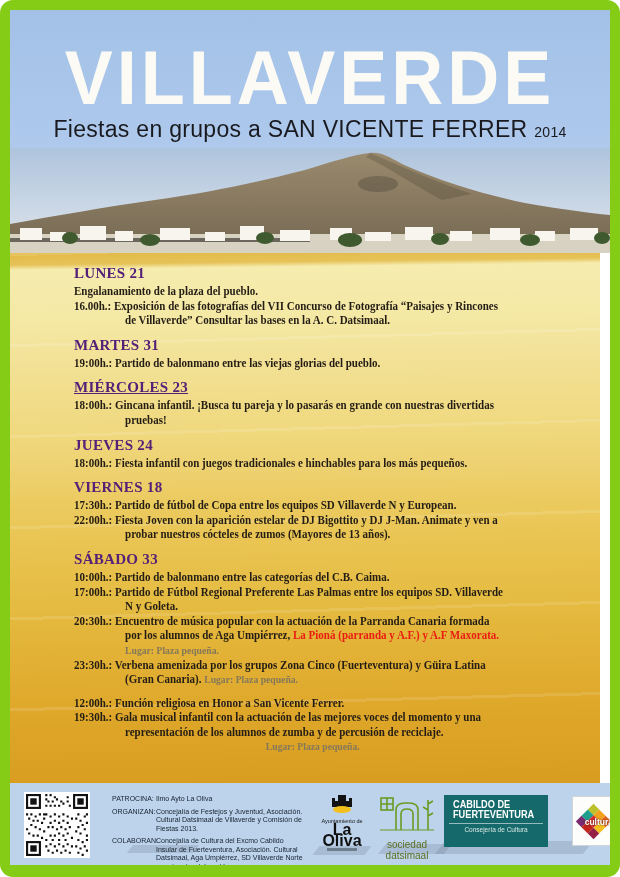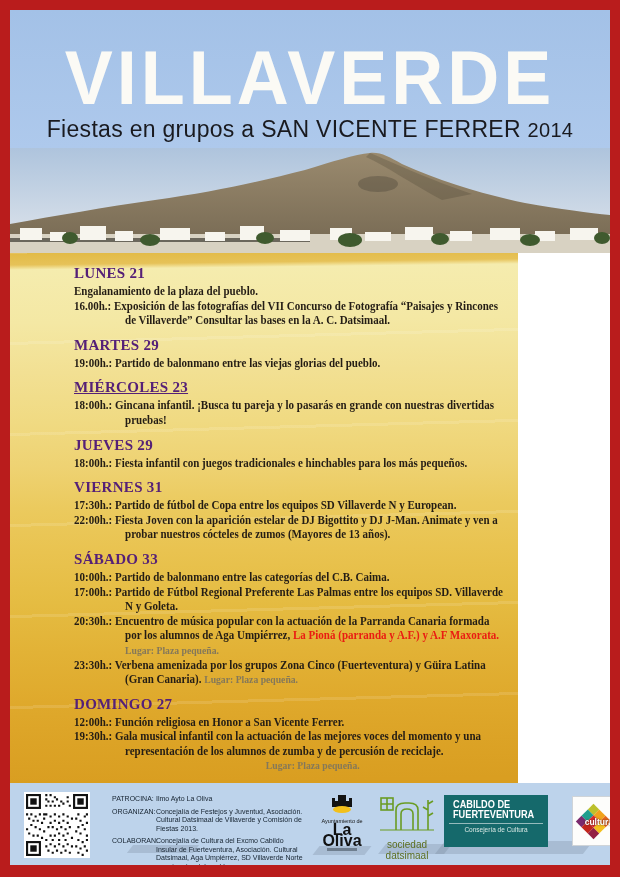--- a/index.html
+++ b/index.html
@@ -1,36 +1,36 @@
 <!DOCTYPE html>
 <html><head>
 <meta charset="utf-8">
 <style>
   html,body{margin:0;padding:0;}
-  .canvas{position:relative;width:620px;height:877px;background:#b91c1c;overflow:hidden;
-          font-family:"Liberation Serif",serif;}
+  .canvas{position:relative;width:620px;height:877px;background:#84cc16;overflow:hidden;
+          font-family:"Liberation Serif",serif;border-radius:13px;}
   .poster{position:absolute;left:10px;top:10px;width:600px;height:855px;overflow:hidden;background:#fff;}
 
   
   .sky{position:absolute;left:0;top:0;width:600px;height:138px;
        background:linear-gradient(#a3c1e7,#aec9ec);}
   .title{margin:0;padding-top:26px;text-align:center;color:#fbfaf5;
          font-family:"Liberation Sans",sans-serif;font-weight:bold;
          font-size:72px;line-height:78px;letter-spacing:4px;transform:scaleY(1.05);transform-origin:top;}
   .subtitle{margin-top:2px;text-align:center;color:#191a1f;
             font-family:"Liberation Sans",sans-serif;font-size:23px;letter-spacing:.3px;}
-  .subtitle .year{font-size:20px;}
+  .subtitle .year{font-size:14px;}
   .date-range{position:absolute;top:141px;right:42px;color:#242c3a;
               font-family:"Liberation Sans",sans-serif;font-size:11px;}
 
   
   .photo{position:absolute;left:0;top:138px;width:600px;height:105px;display:block;}
 
   
-  .program{position:absolute;left:0;top:243px;width:508px;height:530px;overflow:hidden;
+  .program{position:absolute;left:0;top:243px;width:590px;height:530px;overflow:hidden;
     background:
      repeating-linear-gradient(-1.6deg, rgba(255,255,255,0) 0 88px, rgba(255,255,255,.12) 88px 91px),
      linear-gradient(179.3deg,
        #e2ba45 0px,#e6c258 12px,#f5ecae 17px,#f4e8a4 70px,#f2e093 120px,#f0da82 170px,
        #eed272 215px,#ebca5e 255px,#e9c350 300px,#e5bc42 350px,#e2b236 400px,
        #dfa92c 450px,#dca326 490px,#d99e21 530px);
     padding:12px 0 0 64px;box-sizing:border-box;}
   .day-block{margin-top:9px;}
   .day-block:first-child{margin-top:0;}
   .day-heading{font-weight:bold;font-size:15px;line-height:17px;color:#552077;
@@ -148,51 +148,50 @@
     </svg>
 
     <div class="program" id="program">
         <div class="day-block">
           <div class="day-heading">LUNES 21</div>
           <div class="event-line"><span class="seg-b">Engalanamiento de la plaza del pueblo.</span></div>
           <div class="event-line"><span class="seg-b">16.00h.: Exposición de las fotografías del VII Concurso de Fotografía “Paisajes y Rincones</span></div>
           <div class="event-line ind"><span class="seg-b">de Villaverde” Consultar las bases en la A. C. Datsimaal.</span></div>
         </div>
         <div class="day-block">
-          <div class="day-heading">MARTES 29</div>
+          <div class="day-heading">MARTES 31</div>
           <div class="event-line"><span class="seg-b">19:00h.: Partido de balonmano entre las viejas glorias del pueblo.</span></div>
         </div>
         <div class="day-block">
           <div class="day-heading u">MIÉRCOLES 23</div>
           <div class="event-line"><span class="seg-b">18:00h.: Gincana infantil. ¡Busca tu pareja y lo pasarás en grande con nuestras divertidas</span></div>
           <div class="event-line ind"><span class="seg-b">pruebas!</span></div>
         </div>
         <div class="day-block">
-          <div class="day-heading">JUEVES 29</div>
+          <div class="day-heading">JUEVES 24</div>
           <div class="event-line"><span class="seg-b">18:00h.: Fiesta infantil con juegos tradicionales e hinchables para los más pequeños.</span></div>
         </div>
         <div class="day-block">
-          <div class="day-heading">VIERNES 31</div>
+          <div class="day-heading">VIERNES 18</div>
           <div class="event-line"><span class="seg-b">17:30h.: Partido de fútbol de Copa entre los equipos SD Villaverde N y European.</span></div>
           <div class="event-line"><span class="seg-b">22:00h.: Fiesta Joven con la aparición estelar de DJ Bigottito y DJ J-Man. Animate y ven a</span></div>
           <div class="event-line ind"><span class="seg-b">probar nuestros cócteles de zumos (Mayores de 13 años).</span></div>
         </div>
         <div class="day-block">
           <div class="day-heading">SÁBADO 33</div>
           <div class="event-line"><span class="seg-b">10:00h.: Partido de balonmano entre las categorías del C.B. Caima.</span></div>
           <div class="event-line"><span class="seg-b">17:00h.: Partido de Fútbol Regional Preferente Las Palmas  entre los equipos SD. Villaverde</span></div>
           <div class="event-line ind"><span class="seg-b">N y Goleta.</span></div>
           <div class="event-line"><span class="seg-b">20:30h.: Encuentro de música popular con la actuación de la Parranda Canaria formada</span></div>
           <div class="event-line ind"><span class="seg-b">por los alumnos de Aga Umpiérrez, </span><span class="seg-r">La Pioná (parranda y A.F.) y A.F Maxorata.</span></div>
           <div class="event-line ind"><span class="seg-n">Lugar: Plaza pequeña.</span></div>
           <div class="event-line"><span class="seg-b">23:30h.: Verbena amenizada por los grupos Zona Cinco (Fuerteventura)  y Güira Latina</span></div>
           <div class="event-line ind"><span class="seg-b">(Gran Canaria). </span><span class="seg-n">Lugar: Plaza pequeña.</span></div>
         </div>
         <div class="day-block">
-          <div class="day-heading">DOMINGO 27</div>
           <div class="event-line"><span class="seg-b">12:00h.: Función religiosa en Honor a San Vicente Ferrer.</span></div>
           <div class="event-line"><span class="seg-b">19:30h.: Gala musical infantil con la actuación de las mejores voces del momento y una</span></div>
           <div class="event-line ind"><span class="seg-b">representación de los alumnos de zumba y de percusión de reciclaje.</span></div>
           <div class="event-line ctr"><span class="seg-n">Lugar: Plaza pequeña.</span></div>
         </div>
       </div>
 
     <div class="footer">
       <div class="wm wm1"></div>
       <div class="wm wm2"></div>

